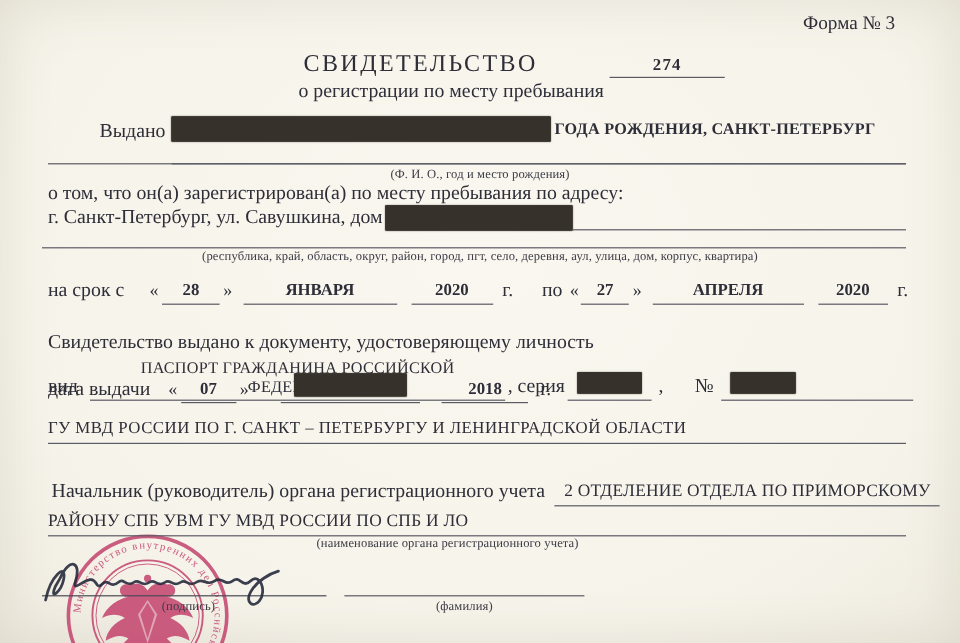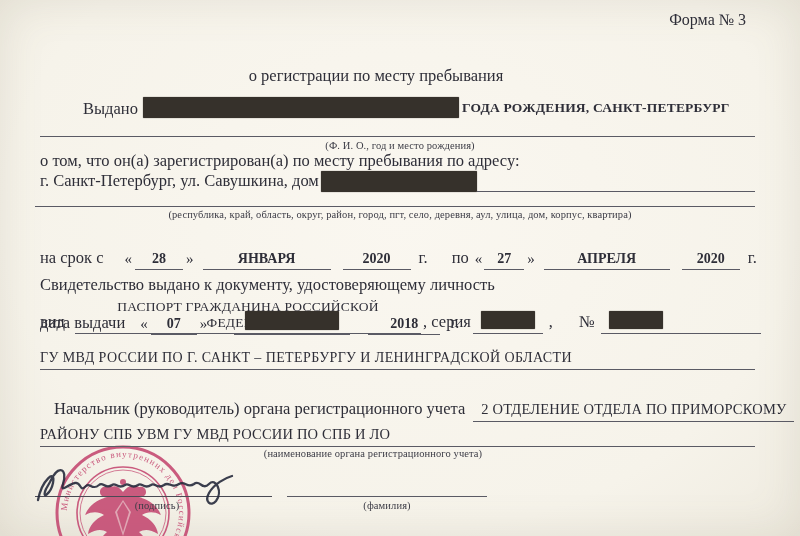--- a/index.html
+++ b/index.html
@@ -26,20 +26,24 @@
   .fill-line{flex:1;border-bottom:1px solid #5a5a64;height:1px;}
   svg{display:block;}
 </style>
 </head>
 <body>
 
 <div class="page">
 
   <div class="abs" style="top:11px;right:54px;font-size:16px;">Форма № 3</div>
 
+  <div class="row" style="top:42px;left:253px;">
+    <span style="font-size:20px;letter-spacing:2px;">СВИДЕТЕЛЬСТВО</span>
+    <span class="cell num" style="width:88px;margin-left:60px;padding-bottom:1px;">274</span>
+  </div>
   <div class="abs" style="top:66px;left:243px;width:266px;text-align:center;font-size:16.5px;">о регистрации по месту пребывания</div>
 
   <div class="abs lbl" style="top:100px;left:83px;">Выдано</div>
   <div class="row" style="top:97px;left:143px;width:612px;border-bottom:1px solid #5a5a64;padding-bottom:18px;">
     <span class="redact" style="width:316px;height:21px;"></span>
     <span class="uc b" style="margin-left:3px;padding-bottom:2px;">ГОДА РОЖДЕНИЯ, САНКТ-ПЕТЕРБУРГ</span>
   </div>
   <div class="abs hr" style="top:136px;left:40px;width:715px;"></div>
   <div class="abs lbl" style="top:152px;left:40px;">о том, что он(а) зарегистрирован(а) по месту пребывания по адресу:</div>
 
@@ -54,21 +58,21 @@
   <div class="abs cap" style="top:209px;left:120px;width:560px;">(республика, край, область, округ, район, город, пгт, село, деревня, аул, улица, дом, корпус, квартира)</div>
 
   <div class="row" style="top:233px;left:40px;">
     <span class="lbl" style="padding-bottom:2px;">на срок с</span>
     <span class="q" style="margin-left:20px;">«</span>
     <span class="cell b" style="width:40px;margin-left:2px;font-size:14px;">28</span>
     <span class="q" style="margin-left:2px;">»</span>
     <span class="cell b" style="width:120px;margin-left:8px;font-size:14px;">ЯНВАРЯ</span>
     <span class="cell b" style="width:60px;margin-left:12px;font-size:14px;">2020</span>
     <span class="lbl" style="margin-left:8px;padding-bottom:2px;">г.</span>
-    <span class="lbl" style="margin-left:24px;padding-bottom:2px;margin-top:16px;">по</span>
+    <span class="lbl" style="margin-left:24px;padding-bottom:2px;">по</span>
     <span class="q" style="margin-left:5px;">«</span>
     <span class="cell b" style="width:32px;margin-left:1px;font-size:14px;">27</span>
     <span class="q" style="margin-left:2px;">»</span>
     <span class="cell b" style="width:118px;margin-left:8px;font-size:14px;">АПРЕЛЯ</span>
     <span class="cell b" style="width:50px;margin-left:12px;font-size:14px;">2020</span>
     <span class="lbl" style="margin-left:8px;padding-bottom:2px;">г.</span>
   </div>
 
   <div class="abs lbl" style="top:276px;left:40px;">Свидетельство выдано к документу, удостоверяющему личность</div>
 
@@ -89,21 +93,21 @@
     <span class="q" style="margin-left:2px;">»</span>
     <span class="cell" style="width:108px;margin-left:26px;padding-bottom:0;"><span class="redact" style="width:94px;height:19px;"></span></span>
     <span class="cell b" style="width:64px;margin-left:18px;font-size:14px;">2018</span>
     <span class="lbl" style="margin-left:10px;padding-bottom:2px;">г.</span>
   </div>
 
   <div class="abs" style="top:348px;left:40px;width:715px;border-bottom:1px solid #5a5a64;padding-bottom:3px;">
     <span class="uc" style="font-size:14px;letter-spacing:.4px;">ГУ  МВД  РОССИИ  ПО  Г. САНКТ – ПЕТЕРБУРГУ  И  ЛЕНИНГРАДСКОЙ ОБЛАСТИ</span>
   </div>
 
-  <div class="row" style="top:400px;left:54px;">
+  <div class="row" style="top:400px;left:43px;">
     <span class="lbl" style="padding-bottom:3px;">Начальник (руководитель) органа регистрационного учета</span>
     <span class="cell uc2" style="margin-left:8px;padding:0 8px 3px 8px;">2 ОТДЕЛЕНИЕ ОТДЕЛА  ПО ПРИМОРСКОМУ</span>
   </div>
   <div class="abs" style="top:425px;left:40px;width:715px;border-bottom:1px solid #5a5a64;padding-bottom:3px;z-index:2;">
     <span class="uc2">РАЙОНУ СПБ УВМ  ГУ  МВД РОССИИ  ПО СПБ  И  ЛО</span>
   </div>
   <div class="abs cap" style="top:448px;left:213px;width:320px;">(наименование органа регистрационного учета)</div>
 
   <svg class="abs" style="top:438px;left:48px;z-index:1;opacity:.88;" width="150" height="150" viewBox="0 0 150 150">
     <g fill="none" stroke="#c44770">

